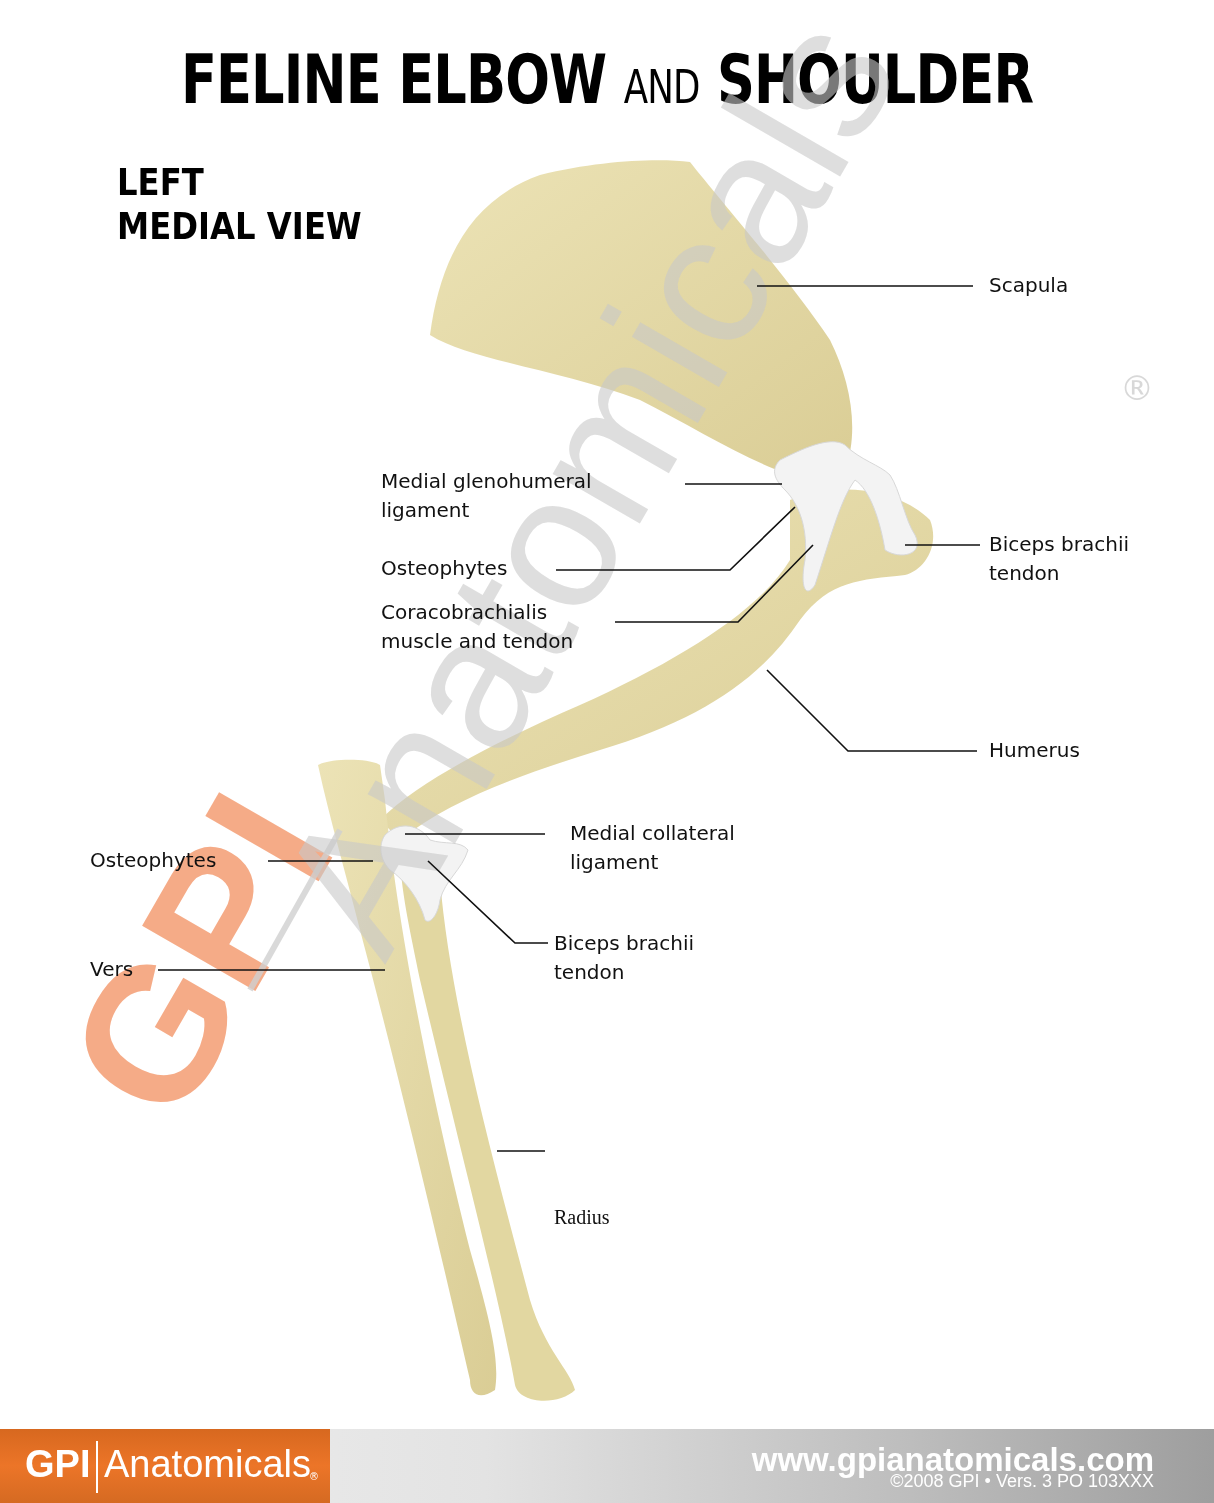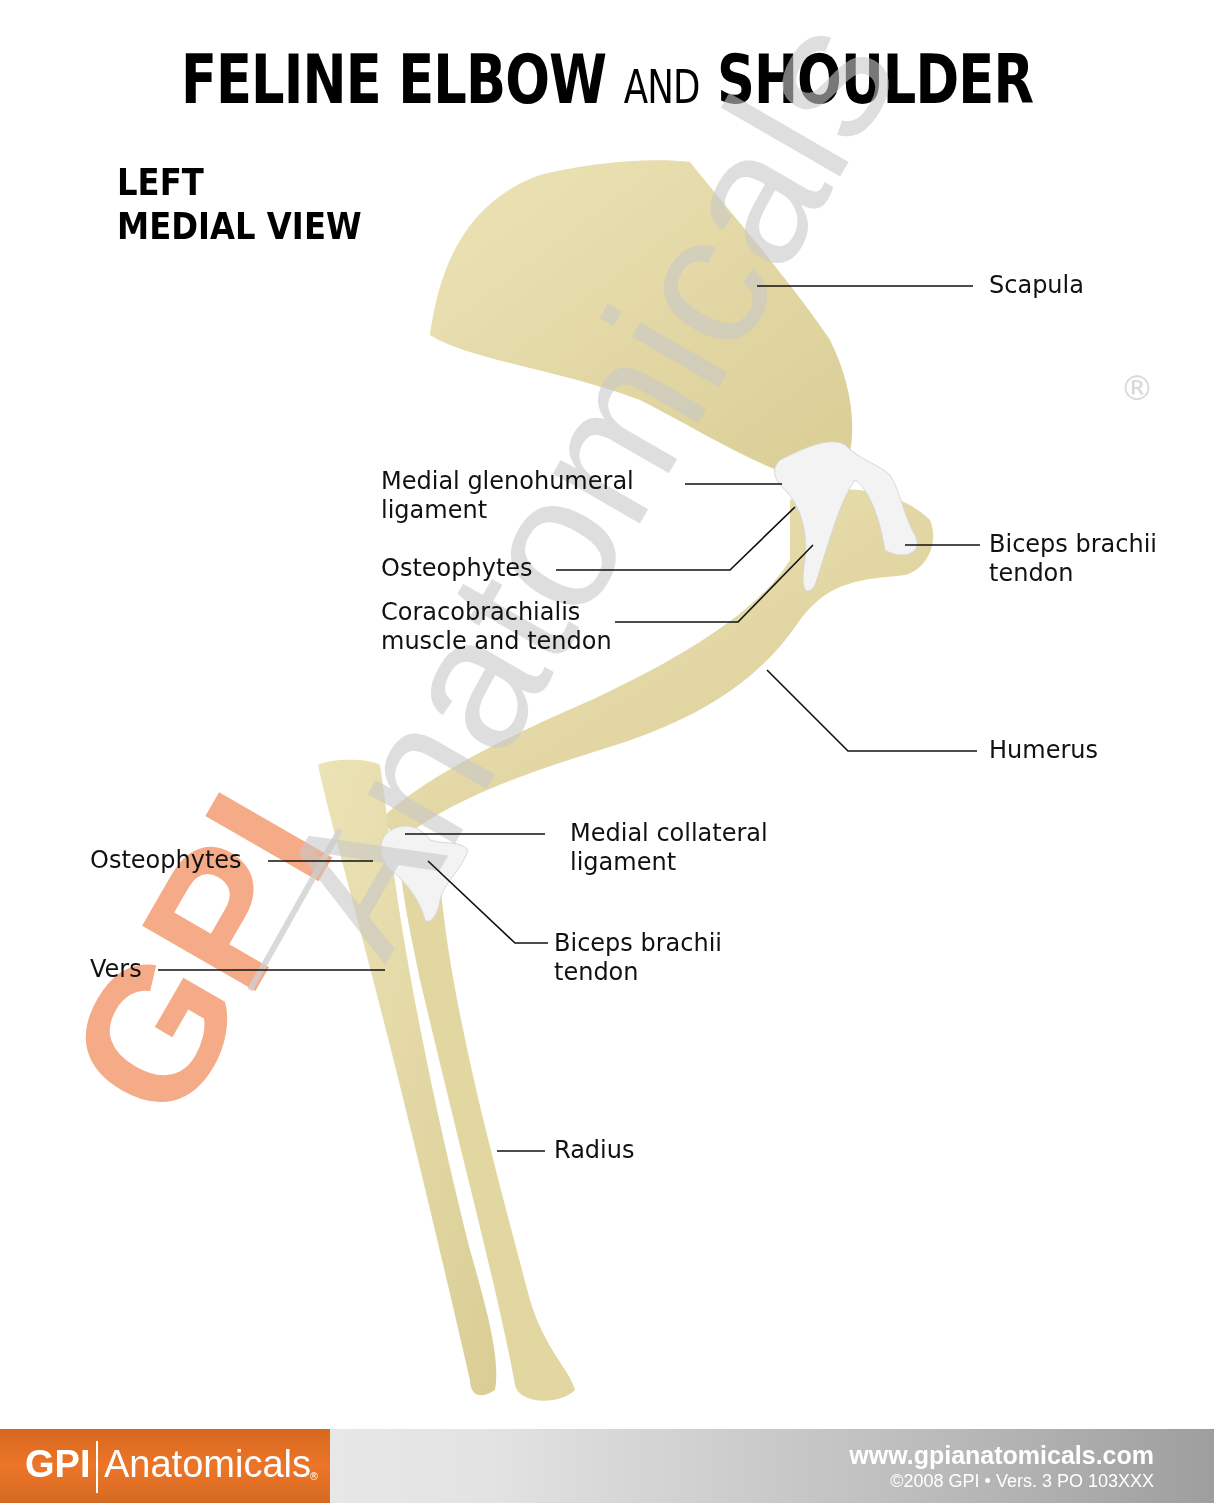--- a/index.html
+++ b/index.html
@@ -1,28 +1,28 @@
 <!DOCTYPE html>
 <html><head>
 <meta charset="utf-8">
 <style>
   html,body{margin:0;padding:0;}
   body{width:1214px;height:1503px;position:relative;background:#ffffff;overflow:hidden;font-family:"DejaVu Sans",sans-serif;color:#111;}
   .title{position:absolute;left:0;top:40px;width:1214px;text-align:center;font-family:"DejaVu Sans Condensed","DejaVu Sans",sans-serif;font-weight:bold;font-size:68px;letter-spacing:-1px;color:#000;white-space:nowrap;transform:scaleX(0.86);transform-origin:center top;}
   .title .small{font-size:46px;font-weight:normal;}
   .subtitle{position:absolute;left:117px;top:160px;font-weight:bold;font-size:38px;line-height:44px;color:#000;transform:scaleX(0.85);transform-origin:left top;}
   .diagram{position:absolute;left:0;top:0;width:1214px;height:1420px;}
-  .lbl{position:absolute;font-family:"DejaVu Sans",sans-serif;font-size:24px;line-height:29px;color:#111;white-space:nowrap;}
+  .lbl{position:absolute;font-family:"DejaVu Sans",sans-serif;font-size:20px;line-height:29px;color:#111;white-space:nowrap;}
   .footer{position:absolute;left:0;top:1429px;width:1214px;height:74px;background:linear-gradient(90deg,#f0f0f0 0%,#e3e3e3 40%,#bdbdbd 75%,#9e9e9e 100%);}
   .footer-brand{position:absolute;left:0;top:0;width:330px;height:74px;background:linear-gradient(180deg,#d7681f 0%,#ec7528 50%,#d56a22 100%);}
   .brand-gpi{position:absolute;left:25px;top:14px;font-family:"Liberation Sans",sans-serif;font-weight:bold;font-size:38px;color:#fff;}
   .brand-div{position:absolute;left:96px;top:12px;width:2px;height:52px;background:#fff;}
   .brand-name{position:absolute;left:104px;top:14px;font-family:"Liberation Sans",sans-serif;font-size:38px;color:#fff;}
   .brand-reg{position:absolute;left:309px;top:42px;font-size:10px;color:#fff;}
-  .footer-url{position:absolute;right:60px;top:12px;font-family:"Liberation Sans",sans-serif;font-weight:bold;font-size:25px;color:#fff;}
+  .footer-url{position:absolute;right:60px;top:12px;font-family:"Liberation Sans",sans-serif;font-weight:bold;font-size:33px;color:#fff;}
   .footer-copy{position:absolute;right:60px;top:42px;font-family:"Liberation Sans",sans-serif;font-size:18px;color:#fff;}
 </style>
 </head>
 <body>
 
 <div class="title">
   <span>FELINE ELBOW</span>
   <span class="small">AND</span>
   <span>SHOULDER</span>
 </div>
@@ -102,21 +102,21 @@
 <div class="lbl" style="left:90px;top:846px;">
   <div>Osteophytes</div>
 </div>
 <div class="lbl" style="left:554px;top:929px;">
   <div>Biceps brachii</div>
   <div>tendon</div>
 </div>
 <div class="lbl" style="left:90px;top:955px;">
   <div>Vers</div>
 </div>
-<div class="lbl" style="left:554px;top:1136px;">
+<div class="lbl" style="left:554px;top:1203px;font-family:Liberation Serif, serif;">
   <div>Radius</div>
 </div>
 
 <div class="footer">
   <div class="footer-brand">
     <span class="brand-gpi">GPI</span>
     <span class="brand-div"></span>
     <span class="brand-name">Anatomicals</span>
     <span class="brand-reg">®</span>
   </div>

